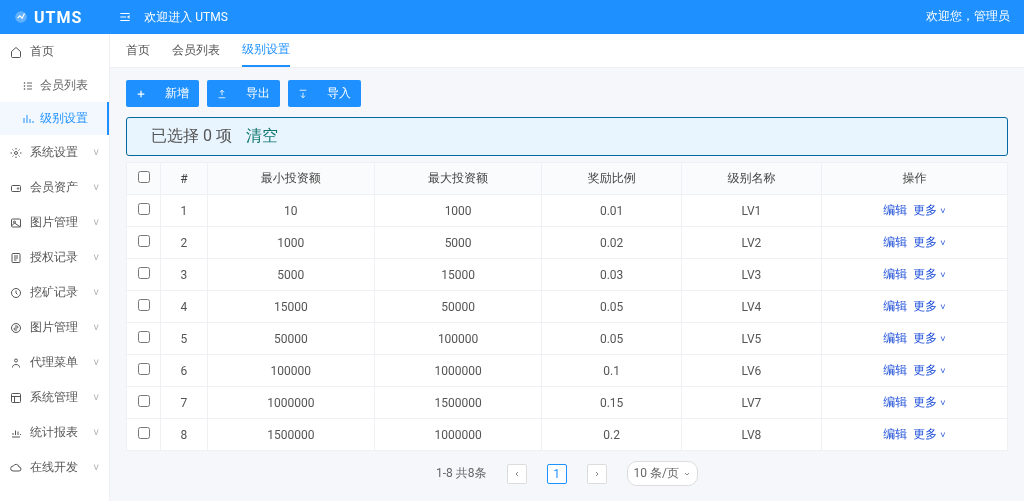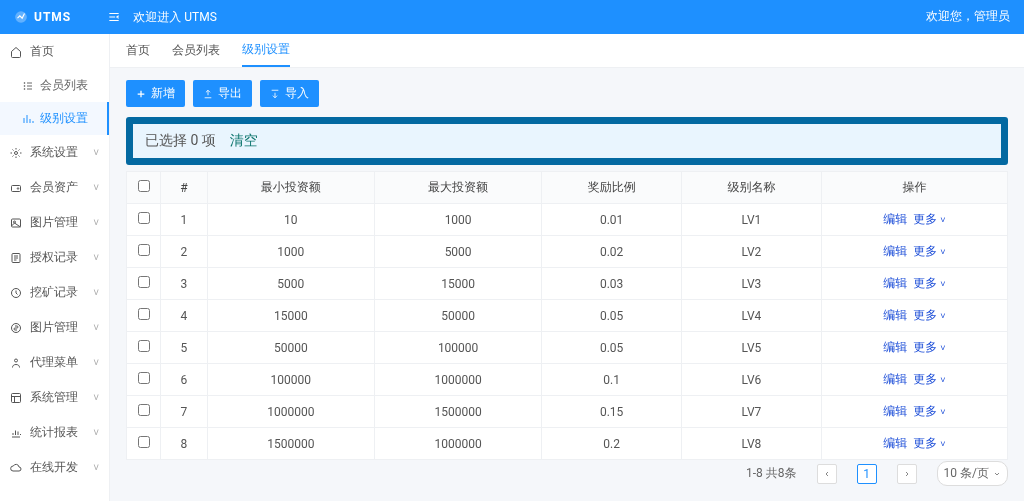--- a/index.html
+++ b/index.html
@@ -1,46 +1,46 @@
 <!DOCTYPE html>
 <html><head>
 <meta charset="utf-8">
 <style>
   * { box-sizing: border-box; margin: 0; padding: 0; }
   body { font-family: -apple-system, BlinkMacSystemFont, "Segoe UI", Roboto, "Helvetica Neue", Arial, sans-serif; font-size: 12px; color: #333; background: #f5f7fa; width: 1024px; height: 501px; overflow: hidden; }
   .topbar { height: 34px; background: #1e90ff; color: #fff; display: flex; align-items: center; padding: 0 14px; }
-  .logo { font-weight: bold; font-size: 12px; letter-spacing: 1px; margin-right: 36px; display:flex; align-items:center; gap:6px;}
+  .logo { font-weight: bold; font-size: 16px; letter-spacing: 1px; margin-right: 36px; display:flex; align-items:center; gap:6px;}
   .collapse-icon { margin-right: 12px; display:inline-flex; }
   .welcome { flex: 1; font-size: 12px; }
   .right-area { display: flex; align-items: center; gap: 10px; font-size: 12px; flex-direction: column; }
   .avatar { width:16px; height:16px; border-radius:50%; background: radial-gradient(circle at 30% 30%, #ffd27d, #ff7d4a); display:inline-block;}
   .logout { display:flex; align-items:center; cursor:pointer;}
   .body { display: flex; height: calc(501px - 34px); }
   .sidebar { width: 110px; background: #fff; border-right: 1px solid #eef0f3; overflow-y: auto; }
   .menu-item { display: flex; align-items: center; padding: 9px 10px; color: #555; cursor: pointer; font-size: 12px; gap:8px; }
   .menu-item.active { color: #1e90ff; }
   .menu-item .chev { margin-left: auto; color:#aaa; font-size:10px;}
   .sub-item { display:flex; align-items:center; padding: 8px 10px 8px 22px; color:#666; cursor:pointer; font-size:12px; gap:6px;}
   .sub-item.active { color:#1e90ff; background:#f3f8ff; border-right:2px solid #1e90ff; }
   .icon { width:12px; height:12px; display:inline-flex; align-items:center; justify-content:center;}
   .main { flex:1; display:flex; flex-direction:column; overflow:hidden;}
   .tabs { height: 34px; background:#fff; border-bottom:1px solid #eef0f3; display:flex; align-items:center; padding:0 16px; gap:22px; font-size:12px; color:#555;}
   .tab { height:100%; display:flex; align-items:center; cursor:pointer; }
   .tab.active { color:#1e90ff; border-bottom:2px solid #1e90ff; }
   .content { flex:1; padding: 12px 16px; overflow:auto;}
   .toolbar { display:flex; gap:8px; margin-bottom:10px;}
-  .btn { background:#1e90ff; color:#fff; border:none; border-radius:2px; padding:5px 10px; font-size:12px; cursor:pointer; display:inline-flex; align-items:center; gap:5px;}
-  .alert { background:#e9f5fe; border:7px solid #0369a1; border-radius:3px; padding:8px 12px; color:#555; font-size:14px; display:flex; align-items:center; gap:14px; margin-bottom:6px;}
+  .btn { background:#1e90ff; color:#fff; border:none; border-radius:2px; padding:5px 10px; font-size:12px; cursor:pointer; display:inline-flex; align-items:center; gap:19px;}
+  .alert { background:#e9f5fe; border:1px solid #0369a1; border-radius:3px; padding:8px 24px; color:#555; font-size:16px; display:flex; align-items:center; gap:14px; margin-bottom:6px;}
   .alert .clear { color:#0f766e; cursor:pointer;}
   table.data { width:100%; border-collapse:collapse; background:#fff; font-size:12px;}
   table.data th, table.data td { border:1px solid #eef0f3; padding:7px 6px; text-align:center; color:#555;}
   table.data th { background:#fafbfc; font-weight:normal; color:#444;}
   table.data td.ops a { color:#1d4ed8; margin:0 3px; cursor:pointer; text-decoration:none;}
   .chk { width:12px; height:12px; }
-  .pager { display:flex; justify-content:flex-end; align-items:center; gap:20px; margin-top:1px; color:#666; font-size:12px;}
+  .pager { display:flex; justify-content:center; align-items:center; gap:20px; margin-top:10px; color:#666; font-size:12px;}
   .pg-btn { width:20px; height:20px; border:1px solid #ddd; border-radius:2px; display:inline-flex; align-items:center; justify-content:center; cursor:pointer; background:#fff; color:#888;}
   .pg-btn.active { border-color:#1e90ff; color:#1e90ff;}
   .pg-select { border:1px solid #ddd; border-radius:10px; padding:3px 6px; background:#fff; display:inline-flex; align-items:center; gap:4px; cursor:pointer;}
   svg { display:block; }
 </style>
 </head>
 <body>
 
 <div class="topbar">
   <div class="logo">

